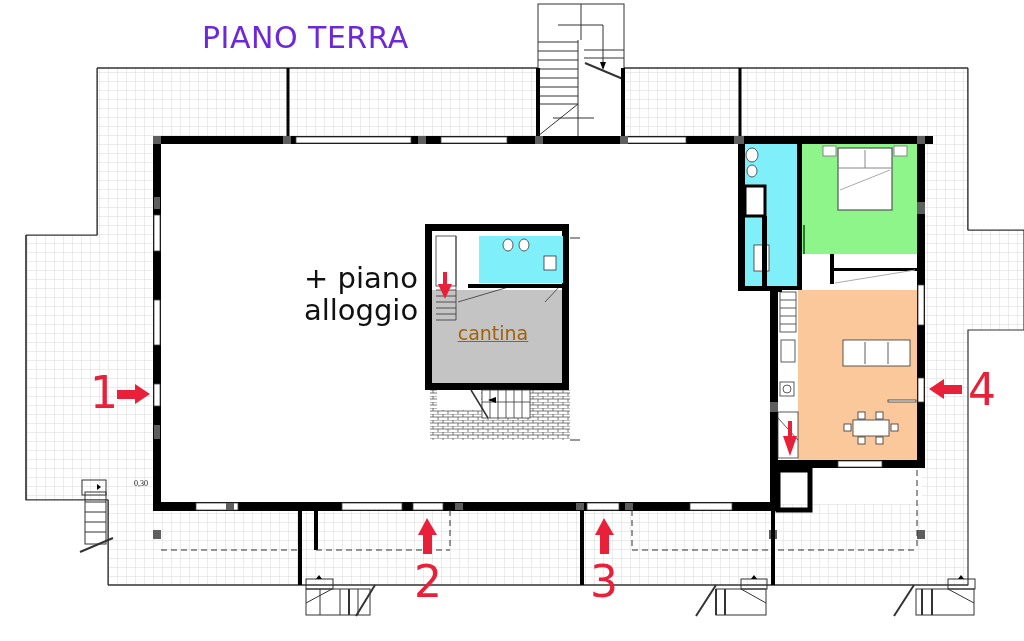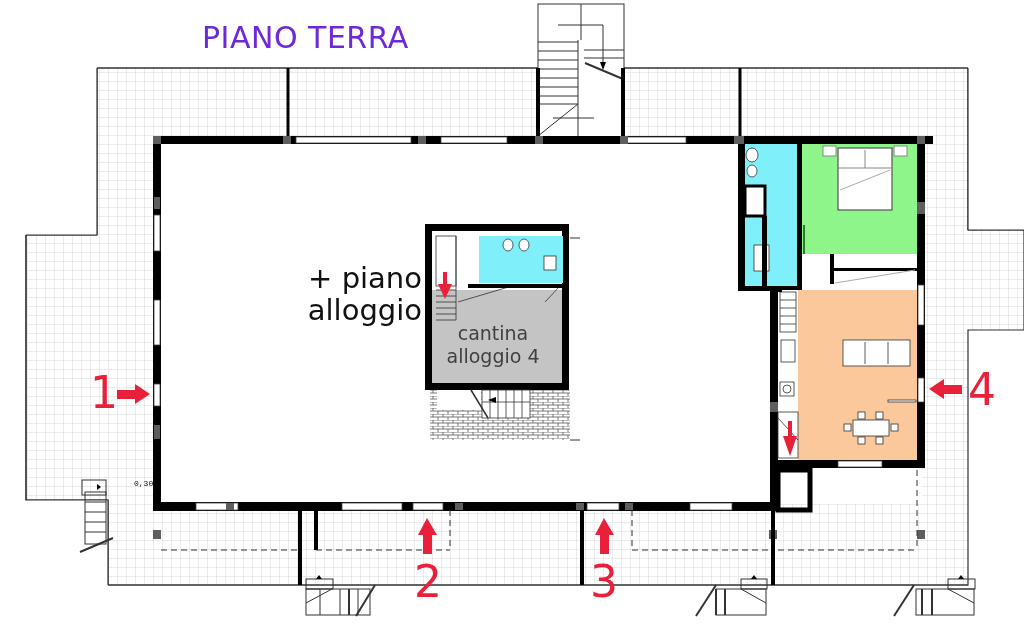--- a/index.html
+++ b/index.html
@@ -1,21 +1,21 @@
 <!DOCTYPE html>
 <html><head>
 <meta charset="utf-8">
 <style>
   html, body { margin:0; padding:0; background:#ffffff; }
   body { width:1024px; height:641px; position:relative; overflow:hidden; font-family:"DejaVu Sans", sans-serif; }
   #plan { position:absolute; left:0; top:0; width:1024px; height:641px; }
   .title { position:absolute; left:202px; top:20px; font-size:30px; color:#6d28d9; letter-spacing:0.5px; font-family:"DejaVu Sans", sans-serif; }
-  .label-big { position:absolute; font-size:29px; color:#111; line-height:32px; text-align:right; font-family:"DejaVu Sans", sans-serif; }
-  .label-cantina { position:absolute; left:432px; top:322px; width:122px; text-align:center; font-size:19px; line-height:23px; color:#404040; font-family:"DejaVu Sans", sans-serif; }
-  .dim { position:absolute; left:134px; top:479px; font-size:8px; color:#111; font-family:Liberation Mono, monospace; }
+  .label-big { position:absolute; font-size:29px; color:#111; line-height:32px; text-align:center; font-family:"DejaVu Sans", sans-serif; }
+  .label-cantina { position:absolute; left:432px; top:322px; width:122px; text-align:center; font-size:19px; line-height:23px; color:#a16207; font-family:"DejaVu Sans", sans-serif;text-decoration:underline; }
+  .dim { position:absolute; left:134px; top:479px; font-size:8px; color:#111; font-family:Liberation Serif, serif; }
   .num { position:absolute; font-size:44px; color:#e8203a; font-family:"DejaVu Sans", sans-serif; line-height:44px; }
 </style>
 </head>
 <body>
 
 <svg id="plan" viewBox="0 0 1024 641" xmlns="http://www.w3.org/2000/svg">
   <defs>
     <pattern id="grid" width="9" height="9" patternUnits="userSpaceOnUse">
       <path d="M9 0 L0 0 0 9" fill="none" stroke="#cfcfcf" stroke-width="0.8"></path>
     </pattern>
@@ -305,21 +305,20 @@
 
 <div class="title">PIANO TERRA</div>
 
 <div class="label-big" style="left:300px; top:262px; width:122px;">
   <div>+ piano</div>
   <div>alloggio</div>
 </div>
 
 <div class="label-cantina">
   <div>cantina</div>
-  <div>alloggio 4</div>
 </div>
 
 <div class="dim">0,30</div>
 
 <div class="num" style="left:90px; top:371px;">1</div>
 <div class="num" style="left:414px; top:560px;">2</div>
 <div class="num" style="left:590px; top:560px;">3</div>
 <div class="num" style="left:968px; top:368px;">4</div>
 
 </body></html>

